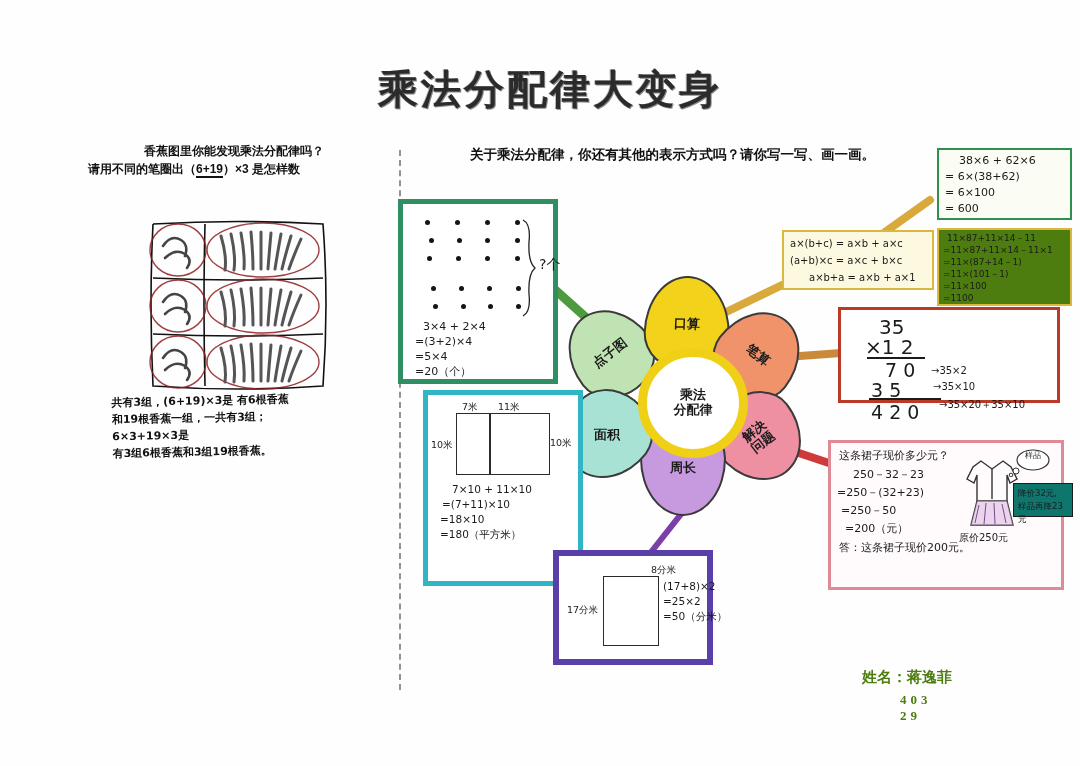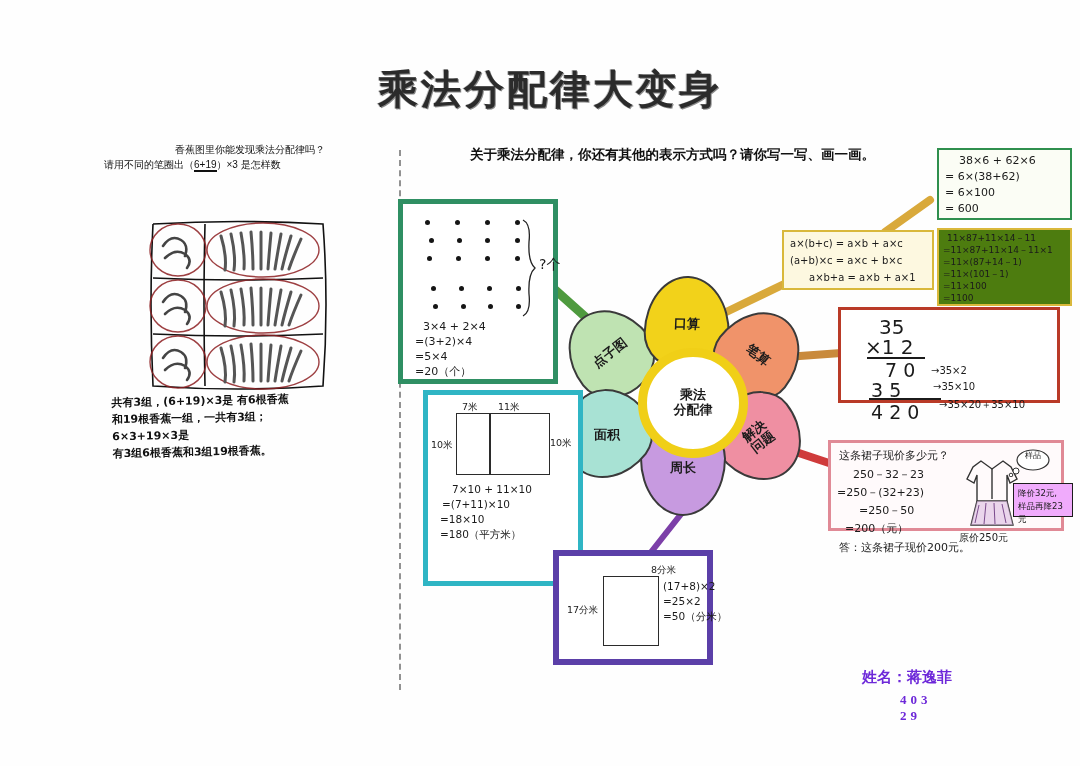--- a/index.html
+++ b/index.html
@@ -7,22 +7,22 @@
        font-family:"Liberation Sans","DejaVu Sans",sans-serif;color:#1a1a1a;}
   .page{position:absolute;left:0;top:0;width:1080px;height:766px;background:#fefefe;}
 
   
   .title{position:absolute;left:340px;top:62px;width:420px;text-align:center;
          font-size:40px;font-weight:bold;letter-spacing:3px;color:#2b2b2b;
          font-family:"DejaVu Sans",sans-serif;
          text-shadow:1px 1px 0 #8a8a8a, -1px 0 0 #bdbdbd;}
 
   
-  .left-prompt{position:absolute;left:104px;top:142px;width:292px;
-               font-size:10px;line-height:1.5;font-weight:normal;color:#111;}
+  .left-prompt{position:absolute;left:88px;top:142px;width:292px;
+               font-size:12px;line-height:1.5;font-weight:bold;color:#111;}
   .left-prompt .ln1{text-align:center;}
   .u{border-bottom:2px solid #111;}
 
   
   .vdivider{position:absolute;left:399px;top:150px;width:0;height:540px;
             border-left:2px dashed #6f6f6f;opacity:.75;}
 
   
   .right-prompt{position:absolute;left:470px;top:146px;width:470px;
                 font-size:13.5px;font-weight:bold;color:#111;}
@@ -40,47 +40,47 @@
   .panel{position:absolute;box-sizing:border-box;background:#fff;}
   .hw{font-family:"DejaVu Sans",sans-serif;color:#1b1b1b;}
 
   .p-dots{left:398px;top:199px;width:160px;height:185px;border:5px solid #2f8f63;}
   .p-area{left:423px;top:390px;width:160px;height:196px;border:5px solid #2fb5c4;}
   .p-peri{left:553px;top:550px;width:160px;height:115px;border:6px solid #5b3fa8;}
   .p-alg {left:782px;top:230px;width:152px;height:60px;border:2.5px solid #d9b83b;background:#fdf8e0;}
   .p-grn {left:937px;top:148px;width:135px;height:72px;border:2.5px solid #2f8f4e;background:#fbfdf5;}
   .p-yel {left:937px;top:228px;width:135px;height:78px;border:2.5px solid #d9b83b;background:#4d7c0f;}
   .p-red {left:838px;top:307px;width:222px;height:96px;border:3.5px solid #b93a27;background:#fff;}
-  .p-pnk {left:828px;top:440px;width:236px;height:91px;border:3.5px solid #e08a96;background:#fffafb;}
+  .p-pnk {left:828px;top:440px;width:236px;height:150px;border:3.5px solid #e08a96;background:#fffafb;}
 
   .ml{position:absolute;white-space:pre;line-height:1.32;}
 
   
   .flower{position:absolute;left:540px;top:270px;width:290px;height:250px;}
   .petal{position:absolute;border:2px solid #3a3a3a;border-radius:50% 50% 50% 50%/60% 60% 40% 40%;
          display:flex;align-items:center;justify-content:center;
          font-family:"DejaVu Sans",sans-serif;font-size:13px;font-weight:bold;color:#1b1b1b;
          text-align:center;line-height:1.1;}
   .core{position:absolute;border:9px solid #f0cf17;background:#fff;border-radius:50%;
         display:flex;align-items:center;justify-content:center;text-align:center;
         font-family:"DejaVu Sans",sans-serif;font-size:13px;font-weight:bold;line-height:1.15;color:#1b1b1b;}
 
   
   .dotgrid{position:absolute;}
   .dot{position:absolute;width:5px;height:5px;background:#151515;border-radius:50%;}
   .rectsketch{position:absolute;border:1.6px solid #2b2b2b;background:#fff;}
   .lbl{position:absolute;font-family:"DejaVu Sans",sans-serif;font-size:9.5px;color:#1b1b1b;white-space:nowrap;}
 
-  .subbox{position:absolute;border:1.6px solid #1c1c1c;background:#f0abfc;
+  .subbox{position:absolute;border:1.6px solid #1c1c1c;background:#0f766e;
           font-family:"DejaVu Sans",sans-serif;font-size:8.5px;line-height:1.5;
           padding:3px 4px;box-sizing:border-box;color:#1b1b1b;}
 
   .dress{position:absolute;}
   .sign{position:absolute;left:862px;top:668px;font-family:Liberation Serif, serif;
-        font-size:15px;font-weight:bold;color:#6d28d9;}
+        font-size:15px;font-weight:bold;color:#4d7c0f;}
   .sign .cls{position:absolute;left:38px;top:24px;font-size:13px;letter-spacing:4px;}
 </style>
 </head>
 <body>
 
 <div class="page">
 
   <div class="title">乘法分配律大变身</div>
 
   <div class="left-prompt">
@@ -287,21 +287,21 @@
     <div class="ml hw" style="left:92px;top:70px;font-size:10px;">→35×10</div>
     <div style="position:absolute;left:28px;top:88px;width:72px;height:1.6px;background:#1b1b1b"></div>
     <div class="ml hw" style="left:30px;top:70px;font-size:19px;top:68px;margin-top:22px;">4 2 0</div>
     <div class="ml hw" style="left:98px;top:88px;font-size:10px;">→35×20＋35×10</div>
   </div>
 
   <div class="panel p-pnk">
     <div class="ml hw" style="left:8px;top:6px;font-size:11px;">这条裙子现价多少元？</div>
     <div class="ml hw" style="left:22px;top:25px;font-size:11px;">250－32－23</div>
     <div class="ml hw" style="left:6px;top:43px;font-size:11px;">=250－(32+23)</div>
-    <div class="ml hw" style="left:28px;top:61px;font-size:11px;">=250－50</div>
+    <div class="ml hw" style="left:10px;top:61px;font-size:11px;">=250－50</div>
     <div class="ml hw" style="left:14px;top:79px;font-size:11px;">=200（元）</div>
     <div class="ml hw" style="left:8px;top:98px;font-size:11px;">答：这条裙子现价200元。</div>
 
     <svg class="dress" style="left:130px;top:12px;width:62px;height:86px" viewBox="0 0 62 86">
       <g fill="none" stroke="#333" stroke-width="1.4">
         <path d="M20,6 L12,12 L6,24 L13,28 L16,20 L16,46 L46,46 L46,20 L49,28 L56,24 L50,12 L42,6 L31,14 Z"></path>
         <path d="M31,14 L31,44"></path>
         <path d="M16,46 L10,70 L52,70 L46,46"></path>
       </g>
       <path d="M16,46 L10,70 L52,70 L46,46 Z" fill="#d9b6e0" opacity=".55"></path>

